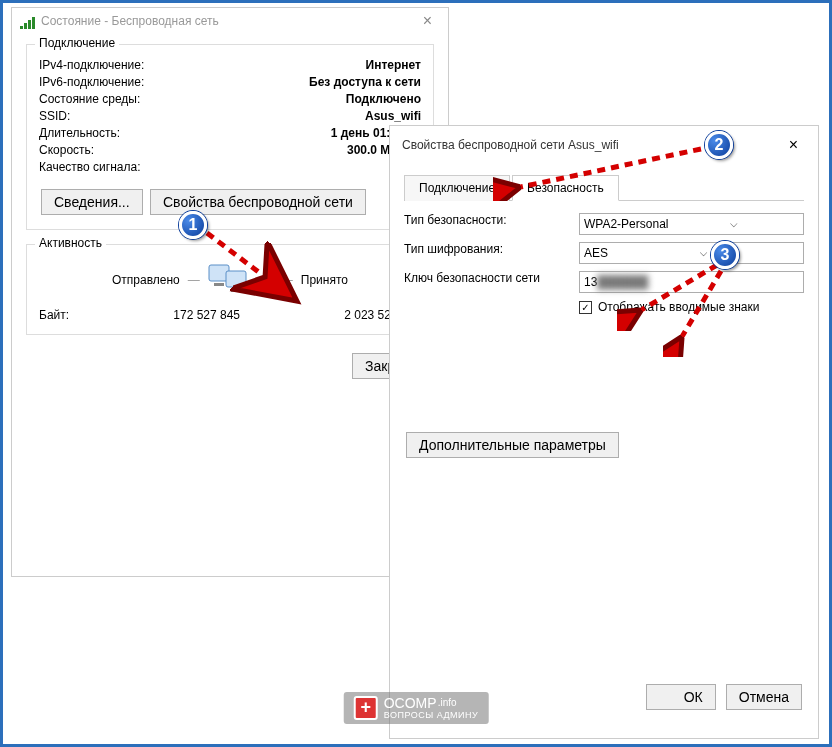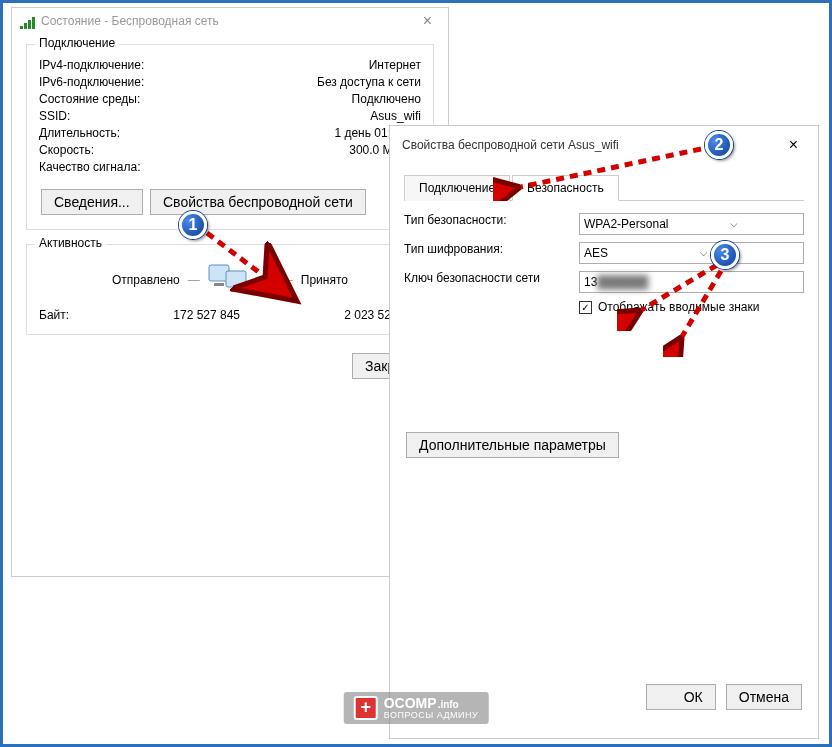--- a/index.html
+++ b/index.html
@@ -61,21 +61,21 @@
     background: #fff;
     padding: 0 4px;
     font-size: 12px;
   }
   .kv-row {
     display: flex;
     justify-content: space-between;
     margin: 3px 0;
   }
   .kv-row .k { flex: 0 0 auto; }
-  .kv-row .v { flex: 0 0 auto; text-align: left; }
+  .kv-row .v { flex: 0 0 auto; text-align: left; font-weight: bold; }
   .btn {
     display: inline-block;
     background: #f0f0f0;
     border: 1px solid #adadad;
     padding: 4px 12px;
     font-size: 14px;
     margin: 2px;
   }
   .btn-row { margin-top: 8px; }
   .shield { display: inline-block; width: 12px; height: 12px; margin-right: 3px; vertical-align: -1px; }
@@ -156,21 +156,21 @@
     border-radius: 3px;
     color: #fff;
     z-index: 60;
   }
   .watermark .plus {
     width: 24px; height: 24px; background: #d33; border: 2px solid #fff;
     display: flex; align-items: center; justify-content: center;
     font-weight: bold; font-size: 18px; color: #fff; border-radius: 3px;
   }
   .watermark .wm-text { line-height: 1.05; }
-  .watermark .wm-main { font-weight: bold; font-size: 14px; display: flex; align-items: flex-end; }
+  .watermark .wm-main { font-weight: normal; font-size: 14px; display: flex; align-items: center; }
   .watermark .wm-info { font-size: 10px; margin-left: 1px; }
   .watermark .wm-sub { font-size: 9px; letter-spacing: .5px; }
   .blur { filter: blur(3px); color: #777; }
 </style>
 </head>
 <body>
 
 <div class="window" style="left:8px; top:4px; width:438px; height:570px;">
   <div class="titlebar">
     <div class="title-left">

